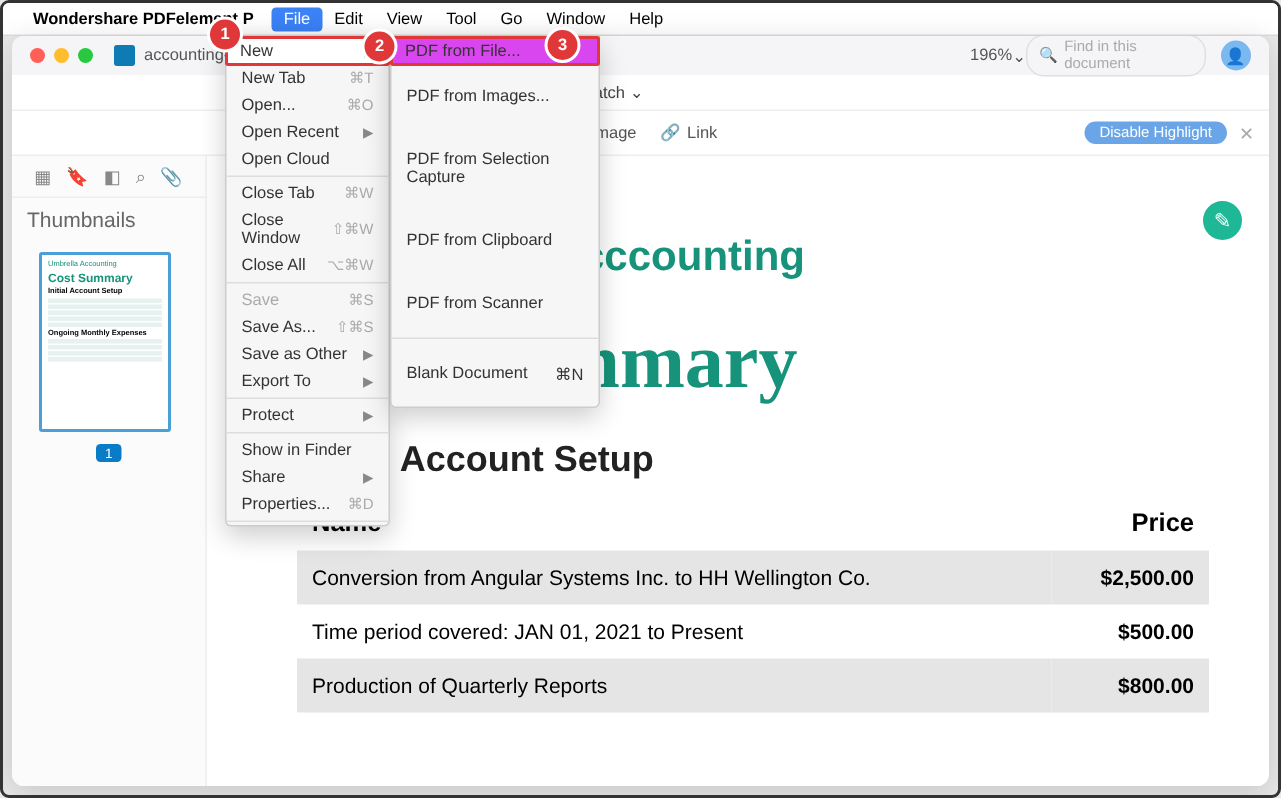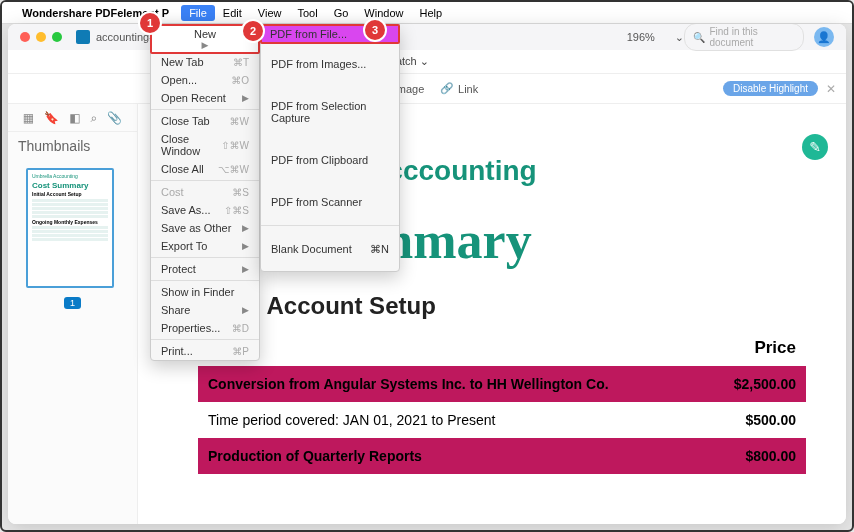--- a/index.html
+++ b/index.html
@@ -11,21 +11,21 @@
 .menubar-item.active { background: #3b82f6; color: #fff; border-radius: 3px; }
 .app-window { position: absolute; top: 22px; left: 6px; right: 6px; bottom: 6px; background: #fff; border-radius: 8px; box-shadow: 0 4px 20px rgba(0,0,0,0.15); overflow: hidden; display: flex; flex-direction: column; }
 .titlebar { height: 26px; display: flex; align-items: center; padding: 0 12px; background: #f5f5f7; }
 .traffic-lights { display: flex; gap: 6px; margin-right: 14px; }
 .light { width: 10px; height: 10px; border-radius: 50%; }
 .light.red { background: #ff5f57; }
 .light.yellow { background: #ffbd2e; }
 .light.green { background: #28c940; }
 .doc-icon { width: 14px; height: 14px; background: #0f7bb5; border-radius: 2px; margin-right: 6px; }
 .doc-title { font-size: 11px; color: #555; flex: 1; }
-.zoom { font-size: 11px; color: #555; margin-left: 8px; display: flex; align-items: center; gap: 20px; }
+.zoom { font-size: 11px; color: #555; margin-left: 8px; display: flex; align-items: center; gap: 0; }
 .titlebar-right { margin-left: auto; display: flex; align-items: center; gap: 10px; }
 .search-box { display: flex; align-items: center; font-size: 10px; color: #aaa; border: 1px solid #e0e0e0; border-radius: 12px; padding: 2px 8px; width: 120px; }
 .avatar { width: 20px; height: 20px; border-radius: 50%; background: #7ab8f0; display:flex; align-items:center; justify-content:center; font-size:11px; color:#fff; }
 .toolbar-tabs { height: 24px; display: flex; align-items: center; padding: 0 18px; font-size: 11px; color: #444; gap: 18px; border-bottom: 1px solid #eee; }
 .tool-sub { height: 30px; display: flex; align-items: center; padding: 0 18px; font-size: 11px; color: #555; gap: 16px; border-bottom: 1px solid #eee; justify-content: center; position: relative; }
 .tool-sub .titem { display: flex; align-items: center; gap: 4px; }
 .disable-highlight { position: absolute; right: 28px; background: #6aa5e8; color: #fff; font-size: 10px; padding: 2px 10px; border-radius: 10px; }
 .close-hl { position: absolute; right: 10px; color: #aaa; font-size: 12px; }
 .main-area { flex: 1; display: flex; overflow: hidden; }
 .sidebar { width: 130px; background: #fbfbfb; border-right: 1px solid #eee; display: flex; flex-direction: column; }
@@ -42,29 +42,29 @@
 .doc-view { flex: 1; overflow: auto; background: #fff; padding: 50px 40px 0 60px; position: relative; }
 .brand { font-family: Georgia, "Times New Roman", serif; font-size: 28px; font-weight: 700; color: #16937a; }
 .brand .logo { display:inline-block; transform: translateY(-1px); }
 .cost-summary { font-family: Georgia, serif; font-size: 52px; font-weight: 800; color: #16937a; margin-top: 24px; }
 .section { font-size: 24px; font-weight: 800; color: #222; margin-top: 22px; }
 .tbl { width: 100%; margin-top: 10px; border-collapse: collapse; }
 .tbl th { font-size: 17px; font-weight: 800; text-align: left; padding: 8px 10px; }
 .tbl th.price { text-align: right; }
 .tbl td { font-size: 14px; padding: 10px 10px; }
 .tbl td.price { text-align: right; font-weight: 700; }
-.tbl tr.shade td { background: #be185d; font-weight: bold; }
+.tbl tr.shade td { background: #e5e5e5; }
 .fab { position: absolute; top: 30px; right: 18px; width: 26px; height: 26px; border-radius: 50%; background: #1fb896; display:flex; align-items:center; justify-content:center; color:#fff; font-size:14px; }
 
 .file-menu { position: absolute; top: 22px; left: 148px; width: 110px; background: #f6f6f6; border: 1px solid #ccc; border-radius: 0 0 4px 4px; box-shadow: 0 6px 18px rgba(0,0,0,0.2); font-size: 11px; z-index: 20; }
 .file-menu .mi { padding: 3px 10px; display:flex; justify-content:space-between; align-items:center; color:#333; }
 .file-menu .mi.disabled { color: #aaa; }
 .file-menu .sep { height:1px; background:#ddd; margin:2px 0; }
 .file-menu .shortcut { color:#aaa; font-size:10px; }
-.file-menu .mi.highlight { background:#fff; border:2px solid #e03838; border-radius:2px; margin:-1px; padding:2px 8px;flex-direction:column; }
+.file-menu .mi.highlight { background:#fff; border:2px solid #e03838; border-radius:2px; margin:-1px; padding:2px 8px; }
 .file-menu .mi .arr { color:#888; font-size:9px; }
 .sub-menu { position: absolute; top: 22px; left: 258px; width: 140px; background: #f6f6f6; border: 1px solid #ccc; border-radius: 0 0 4px 4px; box-shadow: 0 6px 18px rgba(0,0,0,0.2); font-size: 11px; z-index: 20; }
 .sub-menu .mi { padding: 15px 10px; display:flex; justify-content: space-between; color:#333; }
 .sub-menu .mi.highlight { background:#d946ef; border:2px solid #e03838; border-radius:2px; margin:-1px; padding:2px 8px; }
 .sub-menu .sep { height:1px; background:#ddd; margin:2px 0; }
 
 .step { position: absolute; width: 20px; height: 20px; border-radius: 50%; background: #e03838; color:#fff; font-size:11px; font-weight:700; display:flex; align-items:center; justify-content:center; z-index:30; box-shadow: 0 0 0 2px #fff; }
 </style>
 </head>
 <body>
@@ -201,36 +201,39 @@
       <span class="shortcut">⌘T</span>
     </div>
   <div class="mi">
       <span>Open...</span>
       <span class="shortcut">⌘O</span>
     </div>
   <div class="mi">
       <span>Open Recent</span>
       <span class="arr">▶</span>
     </div>
+  <div class="mi">
+      <span>Open Cloud</span>
+    </div>
   <div class="sep"></div>
   <div class="mi">
       <span>Close Tab</span>
       <span class="shortcut">⌘W</span>
     </div>
   <div class="mi">
       <span>Close Window</span>
       <span class="shortcut">⇧⌘W</span>
     </div>
   <div class="mi">
       <span>Close All</span>
       <span class="shortcut">⌥⌘W</span>
     </div>
   <div class="sep"></div>
   <div class="mi disabled">
-      <span>Cost</span>
+      <span>Save</span>
       <span class="shortcut">⌘S</span>
     </div>
   <div class="mi">
       <span>Save As...</span>
       <span class="shortcut">⇧⌘S</span>
     </div>
   <div class="mi">
       <span>Save as Other</span>
       <span class="arr">▶</span>
     </div>
@@ -249,24 +252,20 @@
     </div>
   <div class="mi">
       <span>Share</span>
       <span class="arr">▶</span>
     </div>
   <div class="mi">
       <span>Properties...</span>
       <span class="shortcut">⌘D</span>
     </div>
   <div class="sep"></div>
-  <div class="mi">
-      <span>Print...</span>
-      <span class="shortcut">⌘P</span>
-    </div>
 </div>
 
 <div class="sub-menu">
   <div class="mi highlight">
       <span>PDF from File...</span>
     </div>
   <div class="mi">
       <span>PDF from Images...</span>
     </div>
   <div class="mi">

